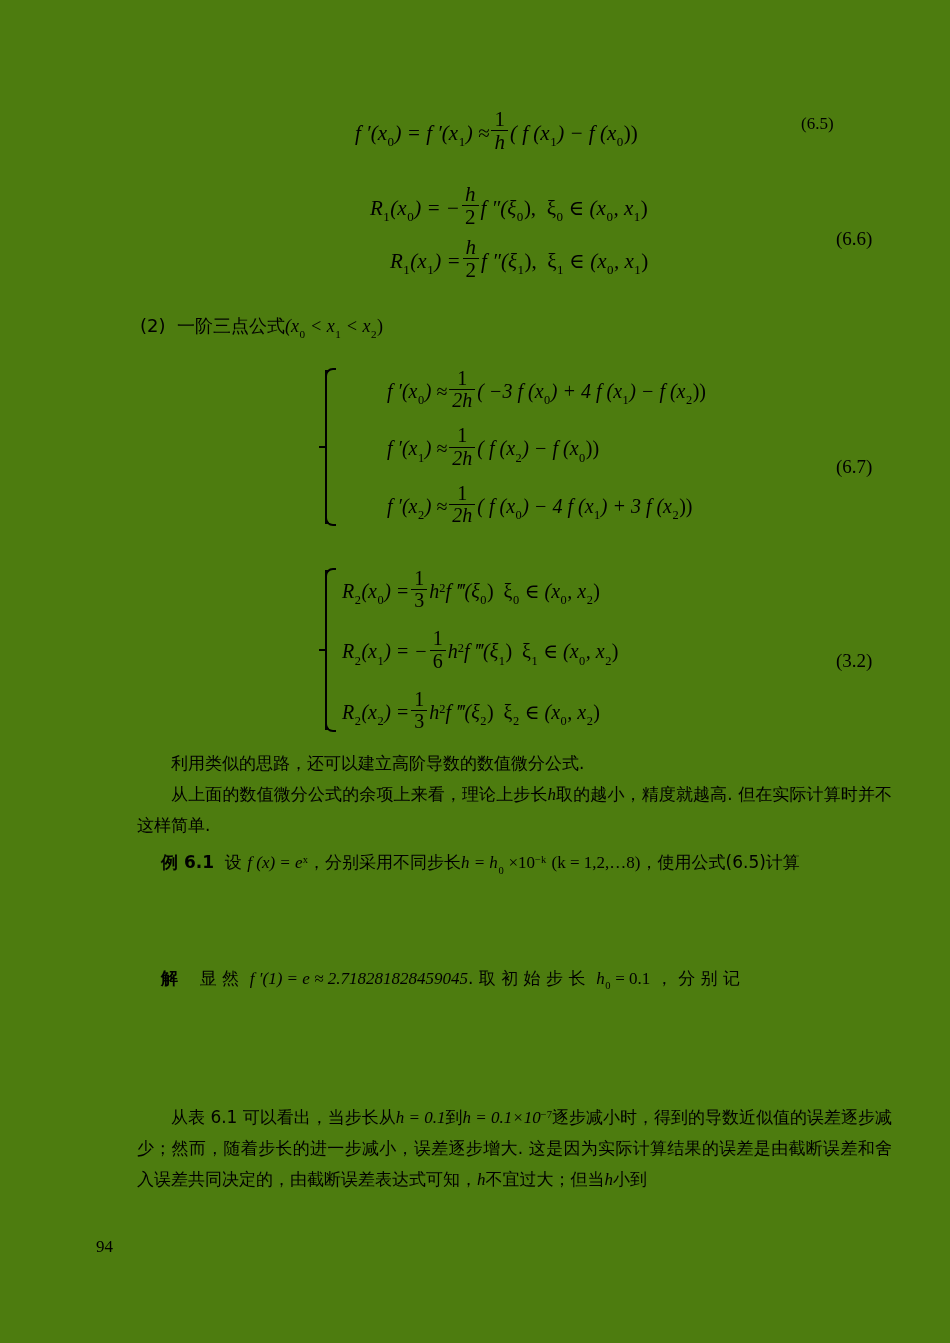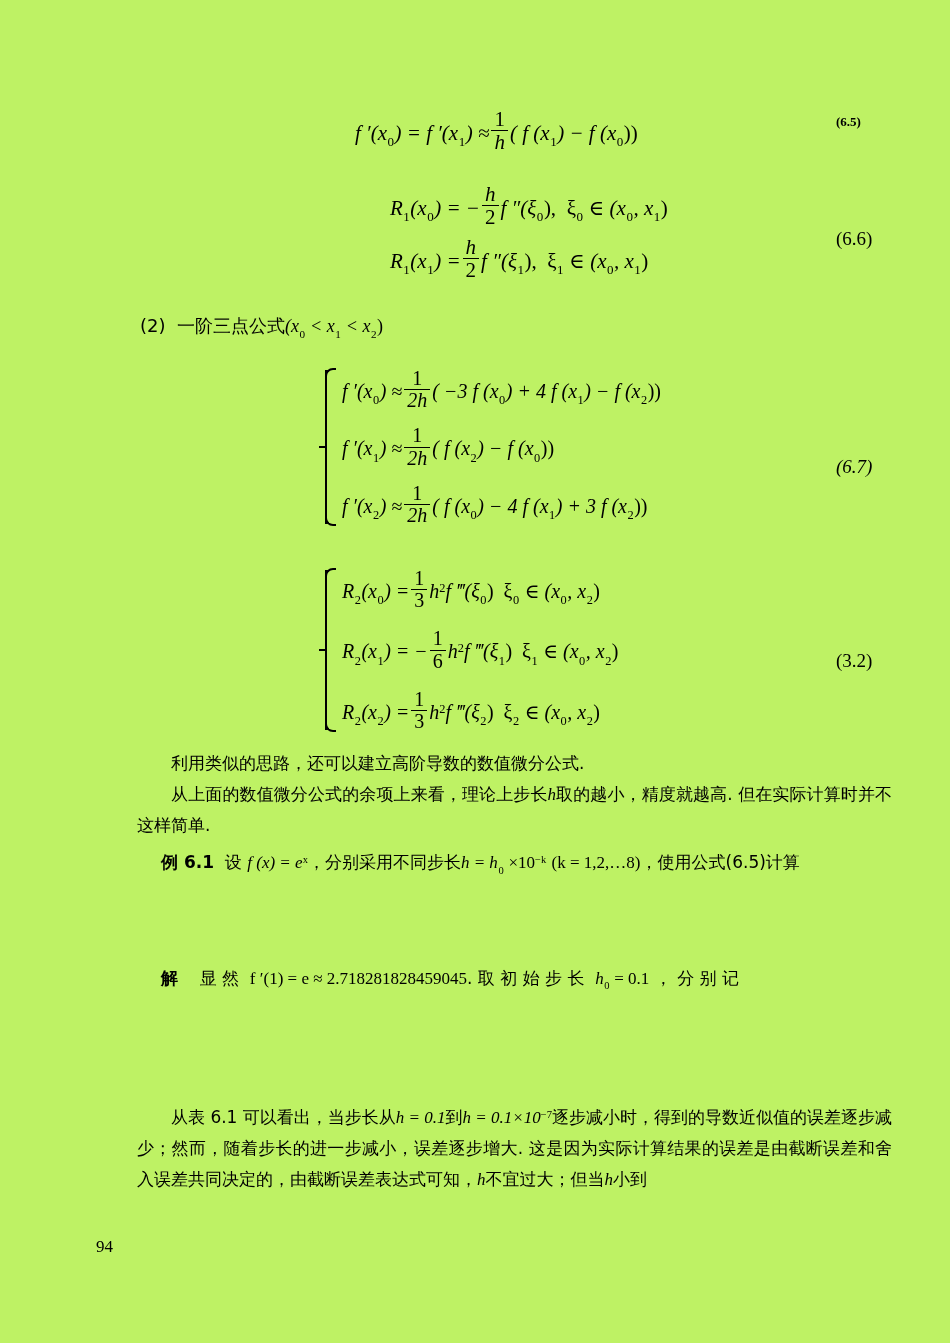--- a/index.html
+++ b/index.html
@@ -11,21 +11,21 @@
     width: 950px;
     height: 1343px;
     position: relative;
     font-family: "Liberation Serif", "DejaVu Serif", serif;
     color: #000000;
     overflow: hidden;
   }
   .page {
     position: absolute;
     inset: 0;
-    background: #bef264;
+    background: #4d7c0f;
   }
 
   
   .math {
     font-family: "Liberation Serif", "DejaVu Serif", serif;
     font-style: italic;
     white-space: nowrap;
   }
   .up { font-style: normal; }
   .sub {
@@ -133,23 +133,23 @@
 </head>
 <body>
 
 <div class="page">
 
   <div class="eq-block" style="left:355px; top:108px; font-size:21px;">
     <div class="eq-line math">
       <span>f ′(x</span><span class="sub">0</span><span>) = f ′(x</span><span class="sub">1</span><span>) ≈</span><span class="frac"><span class="num up">1</span><span class="den">h</span></span><span>( f (x</span><span class="sub">1</span><span>) − f (x</span><span class="sub">0</span><span class="up">))</span>
     </div>
   </div>
-  <div class="eqno" style="left:836px; top:114px; font-size:13px;font-weight:bold;">(6.5)</div>
-
-  <div class="eq-block" style="left:390px; top:183px; font-size:21px;">
+  <div class="eqno" style="left:801px; top:114px; font-size:17px;">(6.5)</div>
+
+  <div class="eq-block" style="left:370px; top:183px; font-size:21px;">
     <div class="eq-line math">
       <span>R</span><span class="sub">1</span><span>(x</span><span class="sub">0</span><span>) = −</span><span class="frac"><span class="num">h</span><span class="den up">2</span></span><span>f ″(ξ</span><span class="sub">0</span><span class="up">),</span>&nbsp;&nbsp;<span class="up">ξ</span><span class="sub">0</span>&nbsp;<span>∈ (x</span><span class="sub">0</span><span>, x</span><span class="sub">1</span><span class="up">)</span>
     </div>
   </div>
   <div class="eq-block" style="left:390px; top:236px; font-size:21px;">
     <div class="eq-line math">
       <span>R</span><span class="sub">1</span><span>(x</span><span class="sub">1</span><span>) =</span><span class="frac"><span class="num">h</span><span class="den up">2</span></span><span>f ″(ξ</span><span class="sub">1</span><span class="up">),</span>&nbsp;&nbsp;<span class="up">ξ</span><span class="sub">1</span>&nbsp;<span>∈ (x</span><span class="sub">0</span><span>, x</span><span class="sub">1</span><span class="up">)</span>
     </div>
   </div>
   <div class="eqno" style="left:836px; top:228px; font-size:19px;">(6.6)</div>
@@ -157,33 +157,33 @@
   <div class="para" style="left:140px; top:310px; width:400px; font-size:18px;">
     <span>(2)</span>&nbsp;
     <span class="cn">一阶三点公式</span><span class="math"><span>(x</span><span class="sub">0</span><span> &lt; x</span><span class="sub">1</span><span> &lt; x</span><span class="sub">2</span><span class="up">)</span></span>
   </div>
 
   <div class="system" style="left:318px; top:368px; height:158px;">
     <div class="brace">
       <span class="cap-t"></span>
         <span class="cap-b"></span>
     </div>
-    <div class="rows" style="font-size:20px;">
+    <div class="rows" style="font-size:20px;margin-left:45px;">
       <div class="row math">
         <span>f ′(x</span><span class="sub">0</span><span>) ≈</span><span class="frac"><span class="num up">1</span><span class="den">2h</span></span><span>( −3 f (x</span><span class="sub">0</span><span>) + 4 f (x</span><span class="sub">1</span><span>) − f (x</span><span class="sub">2</span><span class="up">))</span>
       </div>
       <div class="row math">
         <span>f ′(x</span><span class="sub">1</span><span>) ≈</span><span class="frac"><span class="num up">1</span><span class="den">2h</span></span><span>( f (x</span><span class="sub">2</span><span>) − f (x</span><span class="sub">0</span><span class="up">))</span>
       </div>
       <div class="row math">
         <span>f ′(x</span><span class="sub">2</span><span>) ≈</span><span class="frac"><span class="num up">1</span><span class="den">2h</span></span><span>( f (x</span><span class="sub">0</span><span>) − 4 f (x</span><span class="sub">1</span><span>) + 3 f (x</span><span class="sub">2</span><span class="up">))</span>
       </div>
     </div>
   </div>
-  <div class="eqno" style="left:836px; top:456px; font-size:19px;font-style:italic;">(6.7)</div>
+  <div class="eqno" style="left:836px; top:456px; font-size:19px;">(6.7)</div>
 
   <div class="system" style="left:318px; top:568px; height:164px;">
     <div class="brace">
       <span class="cap-t"></span>
         <span class="cap-b"></span>
     </div>
     <div class="rows" style="font-size:20px;">
       <div class="row math">
         <span>R</span><span class="sub">2</span><span>(x</span><span class="sub">0</span><span>) =</span><span class="frac"><span class="num up">1</span><span class="den up">3</span></span><span>h</span><span class="sup">2</span><span>f ‴(ξ</span><span class="sub">0</span><span class="up">)</span>&nbsp;&nbsp;<span class="up">ξ</span><span class="sub">0</span>&nbsp;<span>∈ (x</span><span class="sub">0</span><span>, x</span><span class="sub">2</span><span class="up">)</span>
       </div>
@@ -205,21 +205,21 @@
     <span class="indent"></span><span>利用类似的思路，还可以建立高阶导数的数值微分公式.</span>
   </div>
 
   <div class="para" style="left:137px; top:843px; width:760px; line-height:34px;">
     <span class="indent" style="width:24px;"></span><span class="bold">例 6.1</span>&nbsp;
     <span>设</span>&nbsp;<span class="math"><span>f (x) = e</span><span class="sup">x</span></span><span>，分别采用不同步长</span><span class="math"><span>h = h</span><span class="sub">0</span><span class="up"> ×10</span><span class="sup">−k</span></span>&nbsp;<span class="math up">(k = 1,2,…8)</span><span>，使用公式(6.5)计算</span>
   </div>
 
   <div class="para" style="left:137px; top:963px; width:760px;">
     <span class="indent" style="width:24px;"></span><span class="bold">解</span>&nbsp;&nbsp;&nbsp;
-    <span>显 然</span>&nbsp;&nbsp;<span class="math up" style="">f ′(1) = e ≈ 2.718281828459045</span><span>. 取 初 始 步 长</span>&nbsp;&nbsp;<span class="math"><span>h</span><span class="sub">0</span><span class="up"> = 0.1</span></span>&nbsp;<span>， 分 别 记</span>
+    <span>显 然</span>&nbsp;&nbsp;<span class="math up" style="font-style:italic;">f ′(1) = e ≈ 2.718281828459045</span><span>. 取 初 始 步 长</span>&nbsp;&nbsp;<span class="math"><span>h</span><span class="sub">0</span><span class="up"> = 0.1</span></span>&nbsp;<span>， 分 别 记</span>
   </div>
 
   <div class="para" style="left:137px; top:1099px; width:755px;">
     <span class="indent"></span><span>从表 6.1 可以看出，当步长从</span><span class="math">h = 0.1</span><span>到</span><span class="math"><span>h = 0.1×10</span><span class="sup">−7</span></span><span>逐步减小时，得到的导数近似值的误差逐步减少；然而，随着步长的进一步减小，误差逐步增大. 这是因为实际计算结果的误差是由截断误差和舍入误差共同决定的，由截断误差表达式可知，</span><span class="math">h</span><span>不宜过大；但当</span><span class="math">h</span><span>小到</span>
   </div>
 
   <div class="pageno" style="left:96px; top:1237px;">94</div>
 
 </div>
 

